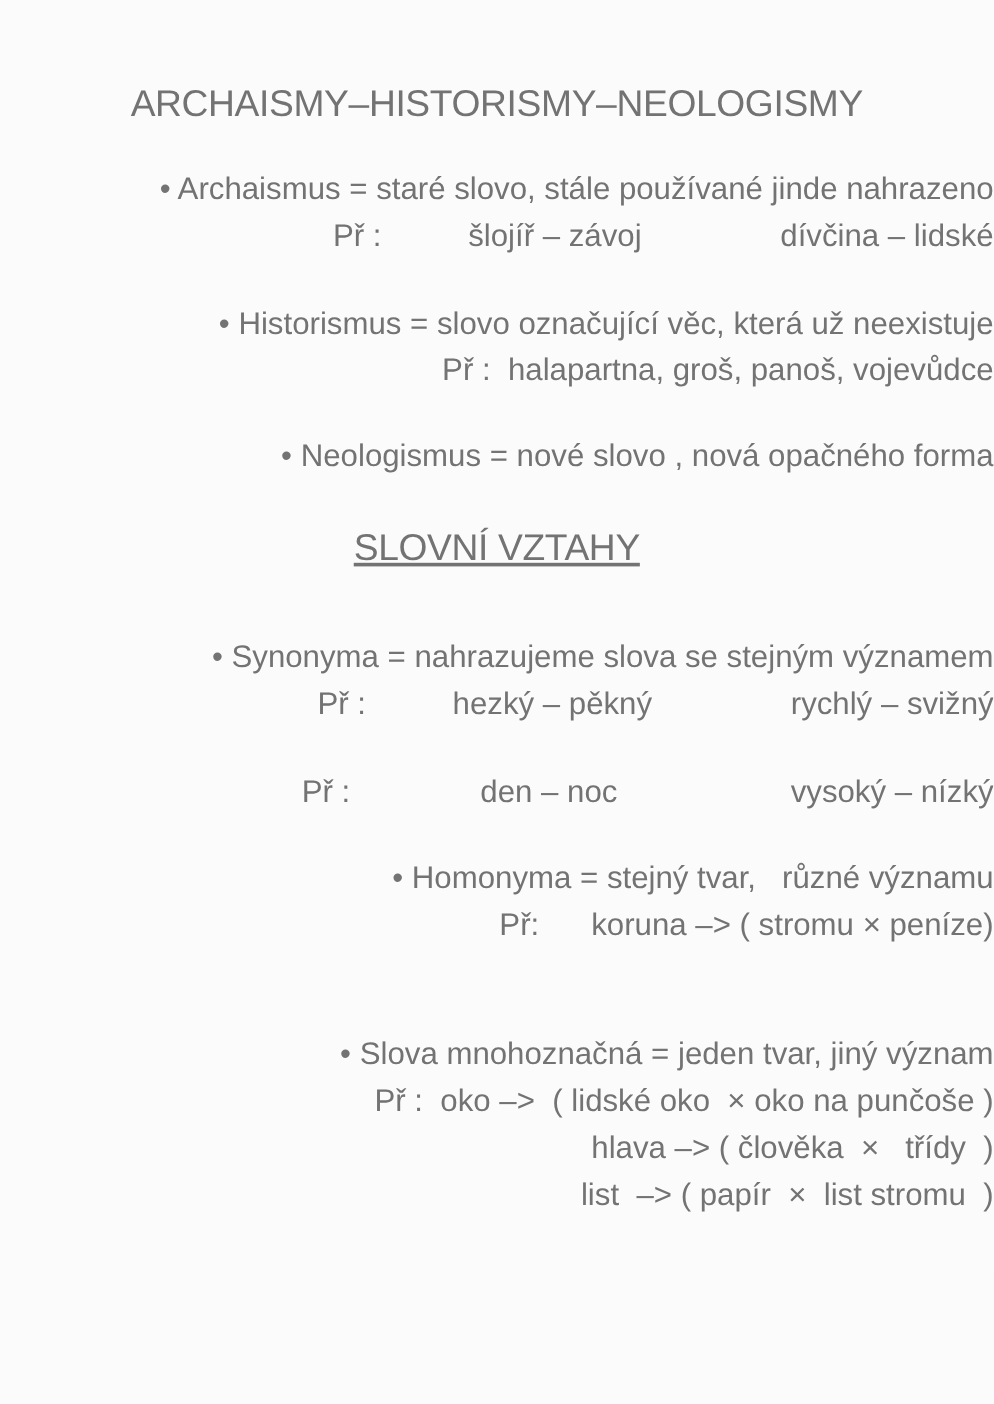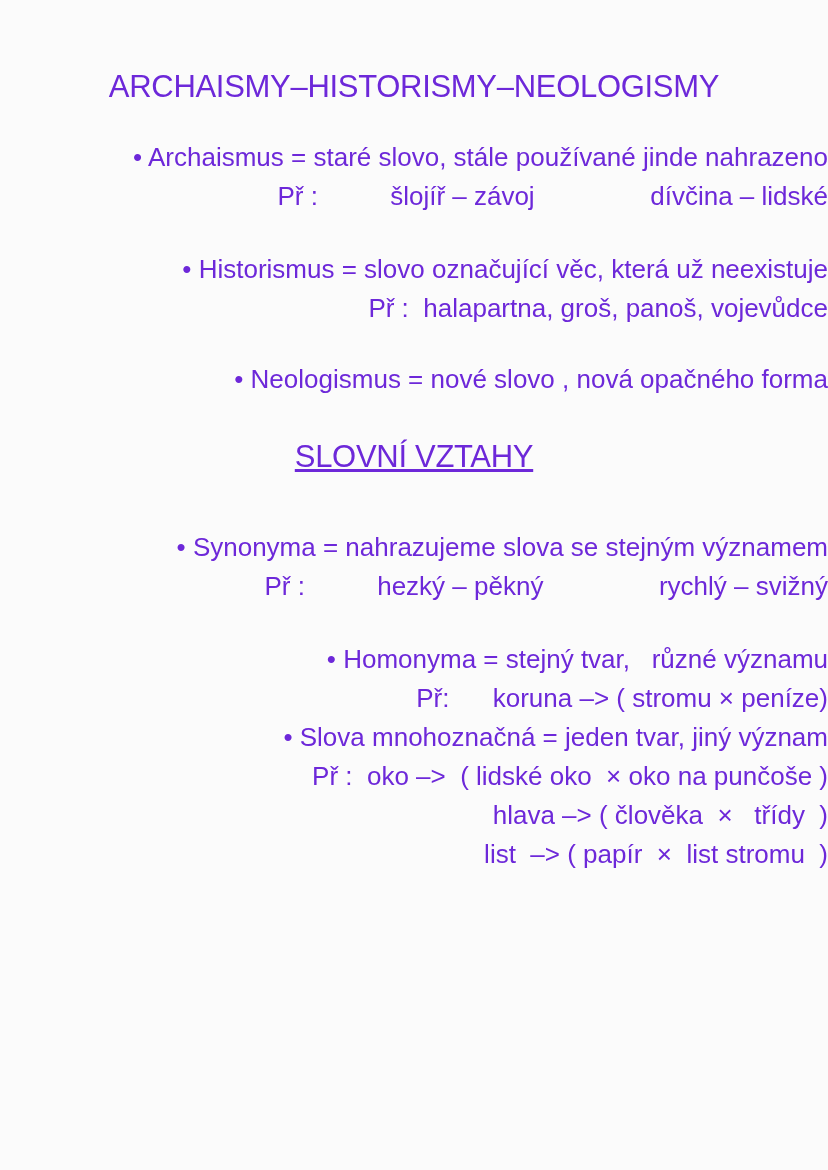--- a/index.html
+++ b/index.html
@@ -11,21 +11,21 @@
     height: 1170px;
     overflow: hidden;
     font-family: "Liberation Sans", "DejaVu Sans", sans-serif;
   }
   .page {
     width: 828px;
     height: 1170px;
     box-sizing: border-box;
     padding-top: 67px;
     background: #fbfbfb;
-    color: #6d28d9;
+    color: #737373;
   }
   .title {
     margin: 0;
     font-size: 31px;
     line-height: 40px;
     font-weight: 500;
     letter-spacing: -0.3px;
     text-align: center;
     white-space: pre;
   }
@@ -40,21 +40,21 @@
     padding-left: 36px;
   }
   
   .g-archaismus { margin-top: 31px; }
   .g-historismus { margin-top: 34px; }
   .g-neologismus { margin-top: 32px; }
   .h-slovni-vztahy { margin-top: 38px; text-decoration: underline; }
   .g-synonyma { margin-top: 51px; }
   .g-antonyma { margin-top: 34px; }
   .g-homonyma { margin-top: 33px; }
-  .g-slova-mnohoznacna { }
+  .g-slova-mnohoznacna { margin-top: 69px; }
 </style>
 </head>
 <body>
 
 <div class="page">
 
   <section>
     <h1 class="title">ARCHAISMY–HISTORISMY–NEOLOGISMY</h1>
 
     <div class="group g-archaismus">
@@ -74,20 +74,21 @@
 
   <section>
     <h1 class="title h-slovni-vztahy">SLOVNÍ VZTAHY</h1>
 
     <div class="group g-synonyma">
       <div class="line">• Synonyma = nahrazujeme slova se stejným významem</div>
       <div class="line">Př :          hezký – pěkný                rychlý – svižný</div>
     </div>
 
     <div class="group g-antonyma">
+      <div class="line">Př :               den – noc                    vysoký – nízký</div>
     </div>
 
     <div class="group g-homonyma">
       <div class="line">• Homonyma = stejný tvar,   různé významu</div>
       <div class="line">Př:      koruna –&gt; ( stromu × peníze)</div>
     </div>
 
     <div class="group g-slova-mnohoznacna">
       <div class="line">• Slova mnohoznačná = jeden tvar, jiný význam</div>
       <div class="line">Př :  oko –&gt;  ( lidské oko  × oko na punčoše )</div>

